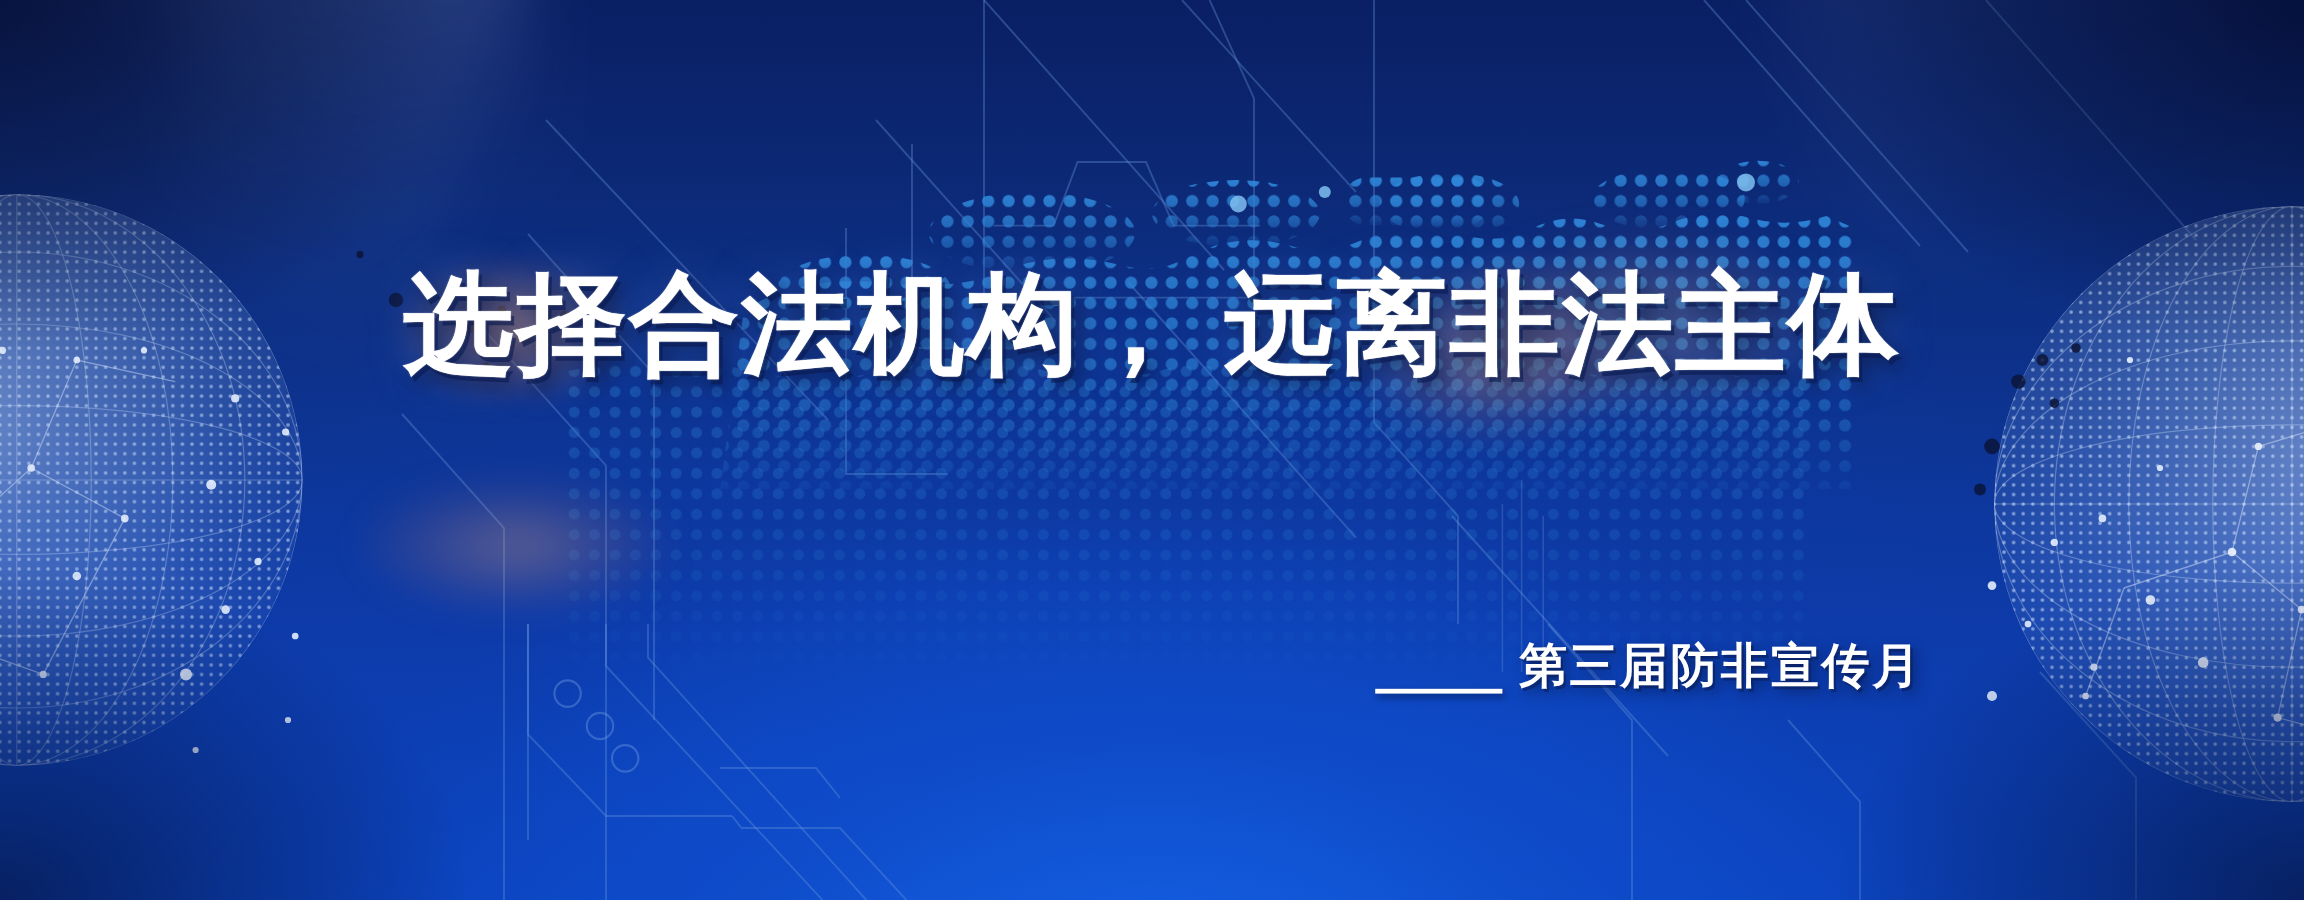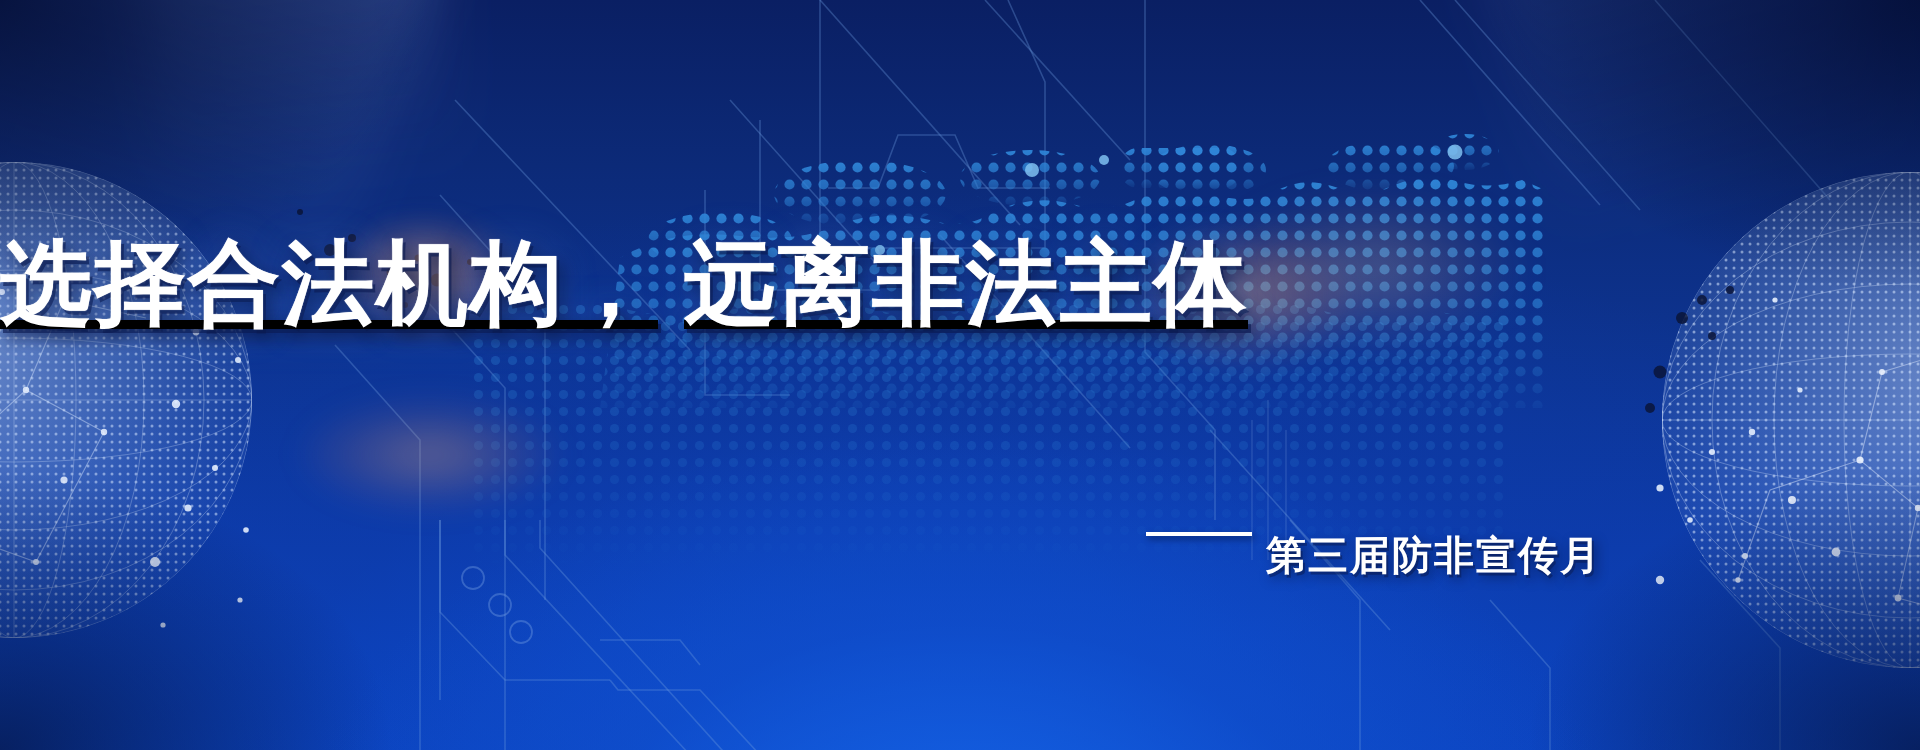--- a/index.html
+++ b/index.html
@@ -74,23 +74,22 @@
   .glow-d{left:1220px;top:195px;width:300px;height:150px;
     background:radial-gradient(ellipse at center, rgba(255,200,150,0.26) 0%, rgba(255,150,90,0.10) 45%, rgba(255,130,70,0) 76%);
     filter:blur(20px);}
 
   
   .content{position:absolute;inset:0;}
 
   .headline{
     position:absolute;
     left:0;right:0;
-    top:224px;
-    text-align:left;
-    text-decoration:underline;
+    top:212px;
+    text-align:center;
   }
   .hl-line{
     display:block;
     color:#ffffff;
     font-weight:bold;
     font-size:92px;
     line-height:118px;
     letter-spacing:2px;
     white-space:nowrap;
     text-shadow:
@@ -100,21 +99,21 @@
       0 0 40px rgba(120,170,255,0.30);
   }
   .hl-line .gap{display:inline-block;width:26px;}
 
   
   .attribution{
     position:absolute;
     right:318px;
     top:532px;
     display:flex;
-    align-items:flex-start;
+    align-items:flex-end;
     gap:14px;
   }
   .attr-rule{
     display:block;
     width:106px;
     height:4px;
     background:#ffffff;
     box-shadow:2px 3px 6px rgba(4,14,50,0.55);
   }
   .attr-text{

